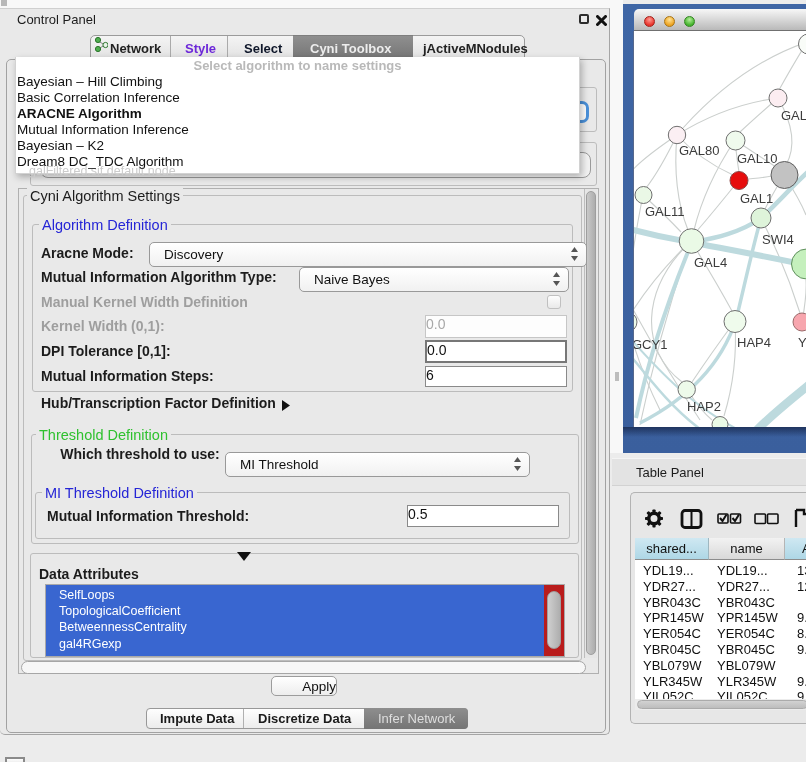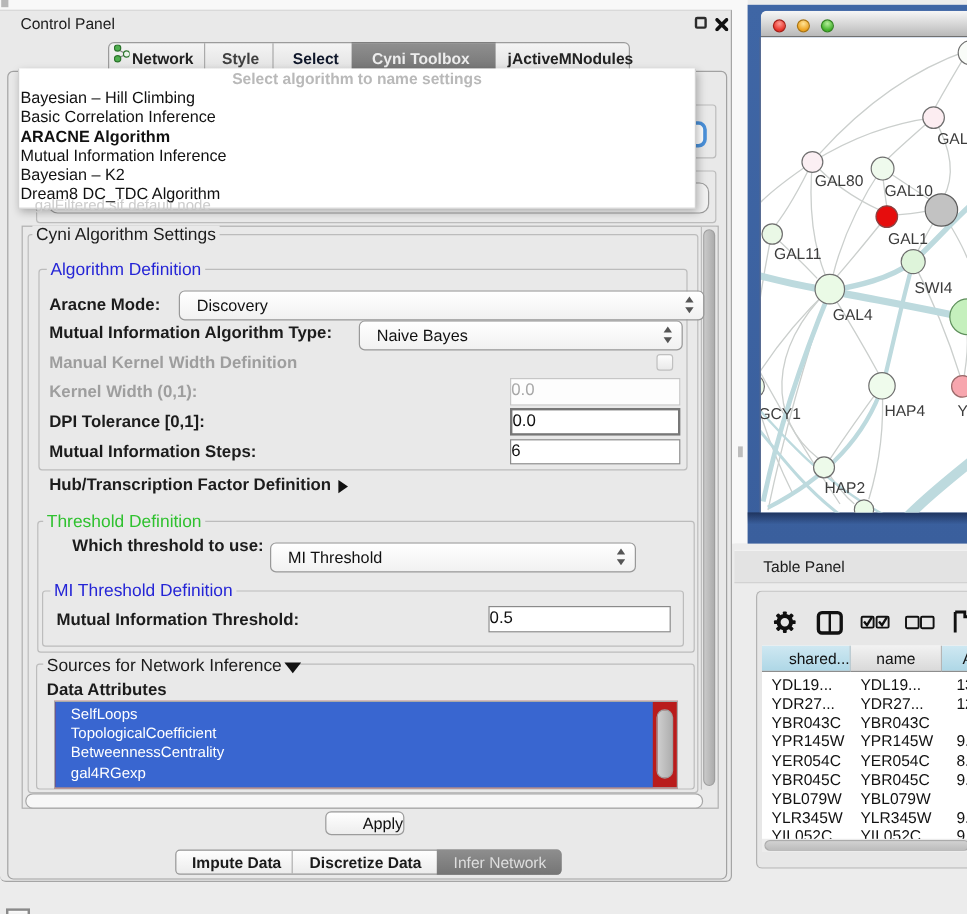--- a/index.html
+++ b/index.html
@@ -37,21 +37,21 @@
 <div class="abs" style="left:227px;top:36px;width:1px;height:23px;background:#aaa;"></div>
 <div class="abs" style="left:293px;top:35px;width:120px;height:25px;background:linear-gradient(#8f8f8f,#747474);box-sizing:border-box;border-top:1px solid #7e7e7e;"></div>
 <svg class="abs" style="left:95px;top:37px;" width="13" height="16">
 <line x1="3" y1="4" x2="10" y2="8" stroke="#888" stroke-width="1"></line>
       <line x1="3" y1="12" x2="10" y2="8" stroke="#888" stroke-width="1"></line>
 <circle cx="3" cy="3" r="2.6" fill="#4fae4f" stroke="#2c742c"></circle>
       <circle cx="3" cy="12" r="2.6" fill="#4fae4f" stroke="#2c742c"></circle>
       <circle cx="10.5" cy="8" r="2.6" fill="#e9f3e9" stroke="#2c742c"></circle>
 </svg>
 <div class="abs" style="left:110px;top:41px;font-size:13px;font-weight:bold;color:#222;">Network</div>
-<div class="abs" style="left:185px;top:41px;font-size:13px;font-weight:bold;color:#404040;">Style</div>
+<div class="abs" style="left:185px;top:41px;font-size:13px;font-weight:bold;color:#6d28d9;">Style</div>
 <div class="abs" style="left:244px;top:41px;font-size:13px;font-weight:bold;color:#0f172a;">Select</div>
 <div class="abs" style="left:310px;top:41px;font-size:13px;font-weight:bold;color:#ededed;">Cyni Toolbox</div>
 <div class="abs" style="left:423px;top:41px;font-size:13px;font-weight:bold;color:#222;">jActiveMNodules</div>
 
 <div class="abs" style="left:6px;top:59px;width:600px;height:674px;border:1px solid #a2a2a2;border-radius:5px;background:#e9e9e9;box-sizing:border-box;"></div>
 
 <div class="gbox" style="left:30px;top:87px;width:565px;height:43px;"></div>
 <div class="abs" style="left:40px;top:101px;width:549px;height:22px;border:3px solid #4a90d9;border-radius:7px;background:#fff;box-sizing:border-box;"></div>
 <div class="gbox" style="left:30px;top:142px;width:565px;height:42px;"></div>
 <div class="abs" style="left:40px;top:152px;width:551px;height:26px;border:1px solid #9a9a9a;border-radius:8px;background:#f2f2f2;box-sizing:border-box;"></div>
@@ -115,21 +115,20 @@
         <path d="M4.5,15 L8,10 L1,10 Z" fill="#555"></path>
       </svg>
     </div>
 
 <div class="gbox" style="left:35px;top:492px;width:533px;height:45px;"></div>
 <div class="gcap" style="left:42px;top:485px;color:#2525d6;">MI Threshold Definition</div>
 <div class="lbl abs" style="left:47px;top:508px;">Mutual Information Threshold:</div>
 <div class="tf abs" style="left:407px;top:505px;width:152px;height:22px;">0.5</div>
 
 <div class="gbox" style="left:30px;top:553px;width:547px;height:103px;"></div>
-<div class="gcap" style="left:36px;top:547px;">Sources for Network Inference</div>
 <svg class="abs" style="left:236px;top:550px;" width="16px" height="12">
       <path d="M1,2 L15,2 L8,11 Z" fill="#111"></path>
     </svg>
 
 <div class="lbl abs" style="left:39px;top:566px;">Data Attributes</div>
 <div class="abs" style="left:45px;top:584px;width:520px;height:73px;background:#b91c1c;border:1px solid #a9a9a9;box-sizing:border-box;overflow:hidden;">
   <div style="position:absolute;left:0;top:0;width:498px;height:73px;background:#3966d0;"></div>
   <div style="position:absolute;left:13px;top:2px;font-size:12.5px;color:#fff;line-height:16.2px;">SelfLoops<br>TopologicalCoefficient<br>BetweennessCentrality<br>gal4RGexp</div>
   <div style="position:absolute;left:501px;top:6px;width:14px;height:58px;background:linear-gradient(90deg,#cfcfcf,#aeaeae);border:1px solid #a0a0a0;border-radius:7px;box-sizing:border-box;"></div>
 </div>
@@ -264,21 +263,21 @@
           <rect x="123.5" y="6" width="10.5" height="9.5" rx="1"></rect>
 </g>
 <path d="M76,10 l2.5,3 l4,-6.5" fill="none" stroke="#111" stroke-width="2"></path>
 <path d="M88.5,10 l2.5,3 l4,-6.5" fill="none" stroke="#111" stroke-width="2"></path>
 <path d="M152,2 h8 v4 h4 M152,2 v17" fill="none" stroke="#111" stroke-width="2.4"></path>
 </g>
 </svg>
 
 <div class="abs" style="left:635px;top:538px;width:171px;height:172px;background:#fff;overflow:hidden;font-size:13px;">
 
-  <div class="abs" style="left:0;top:0;width:74px;height:22px;background:linear-gradient(#cfe8f2,#aed7e6);border-right:1px solid #9fb7c0;border-bottom:1px solid #8d8d8d;box-sizing:border-box;text-align:right;color:#111;line-height:21px;">shared...</div>
+  <div class="abs" style="left:0;top:0;width:74px;height:22px;background:linear-gradient(#cfe8f2,#aed7e6);border-right:1px solid #9fb7c0;border-bottom:1px solid #8d8d8d;box-sizing:border-box;text-align:center;color:#111;line-height:21px;">shared...</div>
   <div class="abs" style="left:74px;top:0;width:76px;height:22px;background:linear-gradient(#f2f2f2,#d9d9d9);border-right:1px solid #b5b5b5;border-bottom:1px solid #8d8d8d;box-sizing:border-box;text-align:center;color:#111;line-height:21px;">name</div>
   <div class="abs" style="left:150px;top:0;width:21px;height:22px;background:linear-gradient(#cfe8f2,#aed7e6);border-bottom:1px solid #8d8d8d;box-sizing:border-box;color:#111;line-height:21px;padding-left:17px;">A</div>
 
   <div class="abs" style="left:8px;top:25px;line-height:15.8px;color:#111;">YDL19...<br>YDR27...<br>YBR043C<br>YPR145W<br>YER054C<br>YBR045C<br>YBL079W<br>YLR345W<br>YIL052C</div>
   <div class="abs" style="left:82px;top:25px;line-height:15.8px;color:#111;">YDL19...<br>YDR27...<br>YBR043C<br>YPR145W<br>YER054C<br>YBR045C<br>YBL079W<br>YLR345W<br>YIL052C</div>
   <div class="abs" style="left:162px;top:25px;line-height:15.8px;color:#111;">13<br>12<br>&nbsp;<br>9.<br>8.<br>9.<br>&nbsp;<br>9.<br>9.</div>
 
   <div class="abs" style="left:0;top:161px;width:171px;height:11px;background:#ececec;"></div>
   <div class="abs" style="left:2px;top:162px;width:171px;height:9px;background:linear-gradient(#d2d2d2,#bdbdbd);border:1px solid #ababab;border-radius:5px;box-sizing:border-box;"></div>
 </div>

